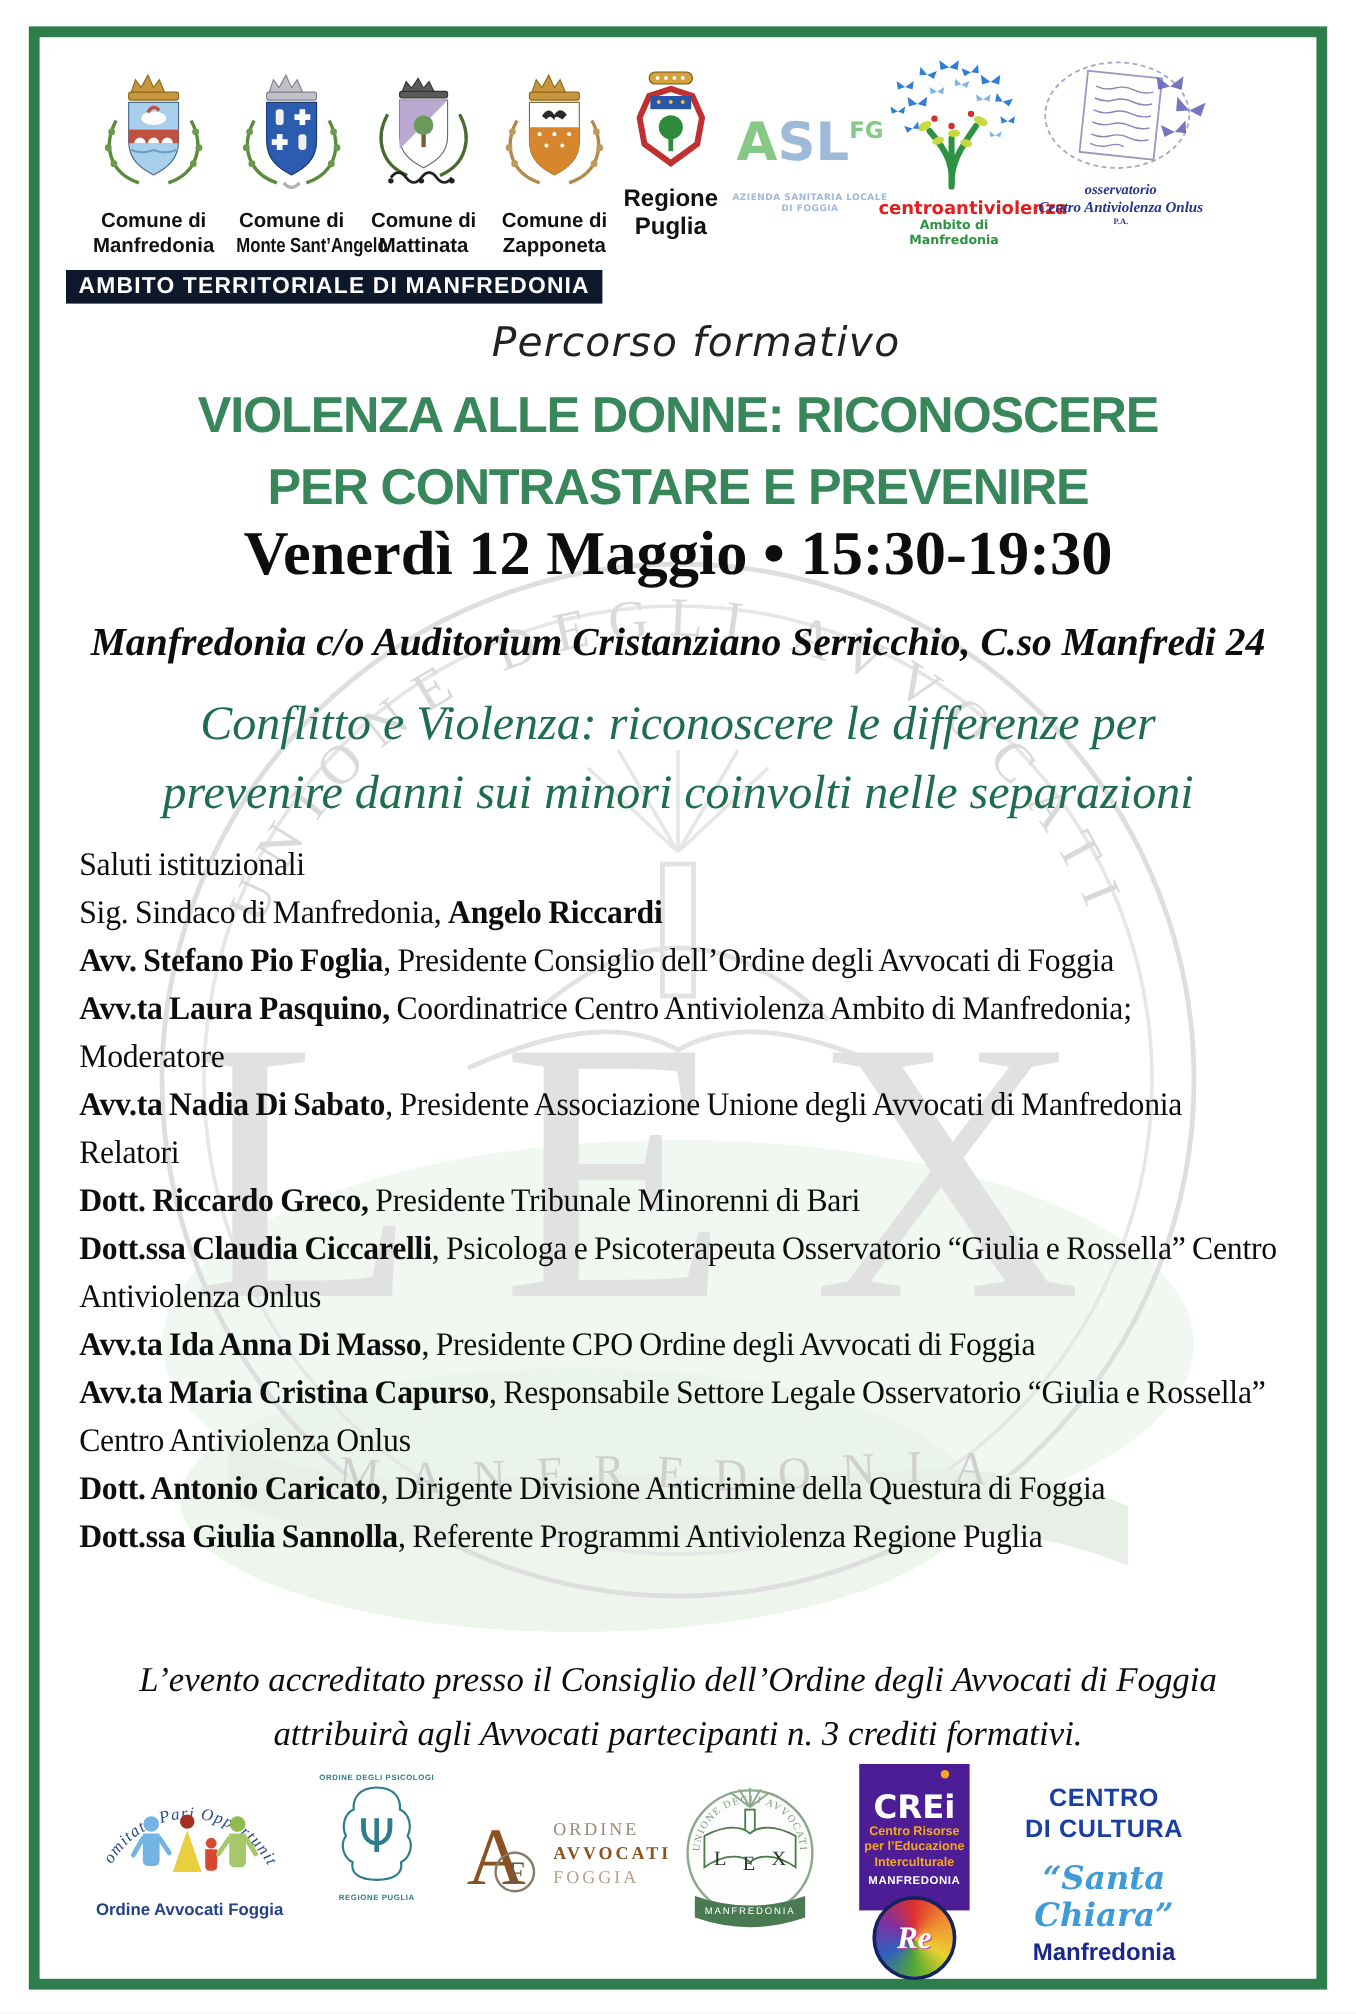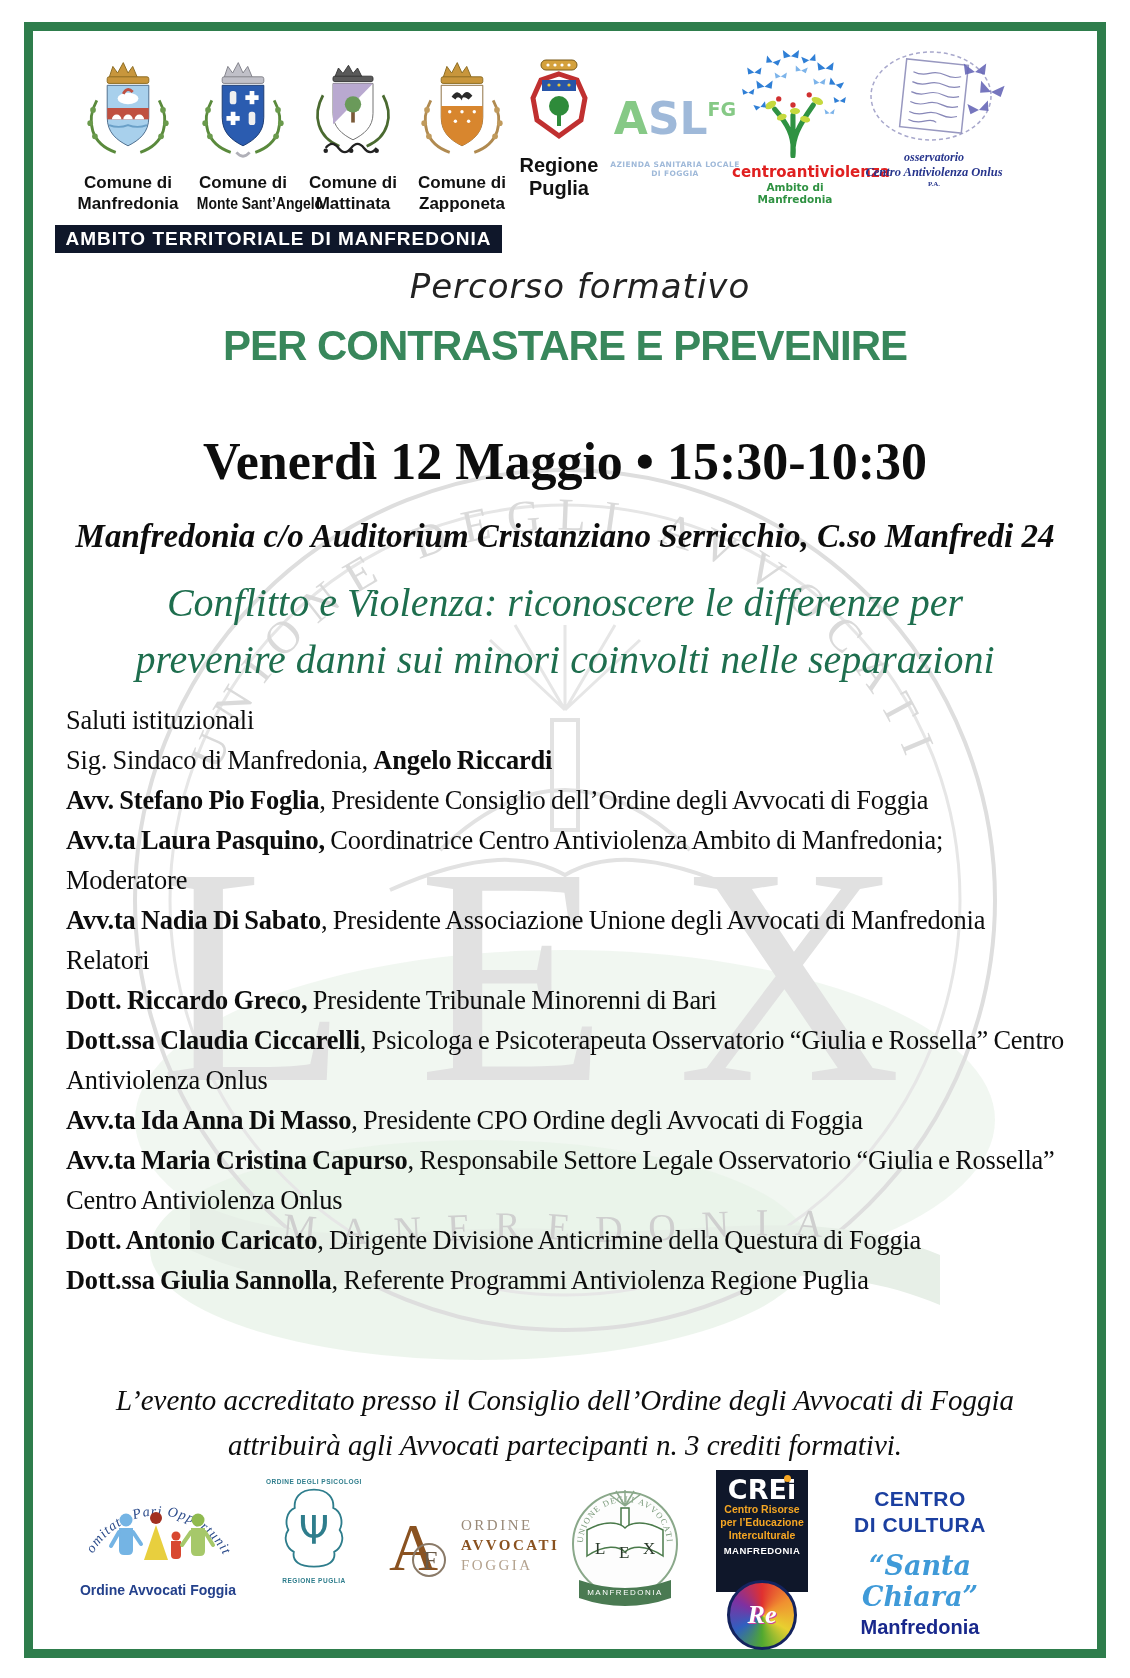--- a/index.html
+++ b/index.html
@@ -61,21 +61,21 @@
   .psico{position:absolute;left:258px;top:1478px;width:112px;text-align:center;color:#2e7d8c;
          font-family:"Liberation Sans",sans-serif;}
   .psico-top,.psico-bottom{font-size:6.5px;letter-spacing:.5px;font-weight:bold;}
   .oaf{position:absolute;left:385px;top:1506px;width:180px;display:flex;gap:10px;align-items:center;}
   .oaf-text{font-family:"Liberation Serif",serif;font-size:15px;letter-spacing:2.5px;line-height:20px;}
   .oaf-l1{color:#9a8a78;}
   .oaf-l2{color:#8a5220;font-weight:bold;}
   .oaf-l3{color:#b4a28e;}
   .lex{position:absolute;left:560px;top:1478px;width:130px;text-align:center;}
   .crei{position:absolute;left:712px;top:1470px;width:100px;}
-  .crei-box{width:92px;height:122px;margin:0 auto;background:#0f172a;text-align:center;padding-top:6px;box-sizing:border-box;position:relative;}
+  .crei-box{width:92px;height:122px;margin:0 auto;background:#4c1d95;text-align:center;padding-top:23px;box-sizing:border-box;position:relative;}
   .crei-name{font:bold 27px "DejaVu Sans",sans-serif;color:#fff;line-height:27px;position:relative;}
   .crei-dot{position:absolute;right:17px;top:5px;width:7px;height:7px;border-radius:50%;background:#f5a623;}
   .crei-line{font:bold 10.5px "Liberation Sans",sans-serif;color:#f5a623;line-height:13px;}
   .crei-city{font:bold 9.5px "Liberation Sans",sans-serif;color:#fff;letter-spacing:.5px;margin-top:3px;}
   .crei-globe{position:relative;margin:-12px auto 0;width:64px;height:64px;border-radius:50%;
               background:conic-gradient(#e03030,#f09030,#e8d030,#50a830,#3060c0,#8030a0,#e03030);
               border:3px solid #14235e;display:flex;align-items:center;justify-content:center;}
   .crei-globe span{font:bold italic 26px "Liberation Serif",serif;color:#fff;text-shadow:1px 1px 0 #d040a0;}
   .sc{position:absolute;left:830px;top:1486px;width:180px;text-align:center;font-family:"Liberation Sans",sans-serif;}
   .sc-l1,.sc-l2{font-weight:bold;font-size:21px;line-height:26px;color:#1b3fa0;letter-spacing:.5px;}
@@ -287,23 +287,24 @@
         <path transform="translate(120,64) scale(1.3) rotate(-10)" d="M0,0 l-8,-6 1,8 z M0,0 l8,-6 -1,8 z"></path>
       </g>
     </svg>
     <div class="oss-l1">osservatorio</div>
     <div class="oss-l3">Centro Antiviolenza Onlus</div>
     <div class="oss-l4">P.A.</div>
   </div>
 
   <div class="kicker">Percorso formativo</div>
   <div class="title-green">
+    <div>VIOLENZA ALLE DONNE: RICONOSCERE</div>
     <div>PER CONTRASTARE E PREVENIRE</div>
   </div>
-  <div class="datetime">Venerdì 12 Maggio • 15:30-10:30</div>
+  <div class="datetime">Venerdì 12 Maggio • 15:30-19:30</div>
   <div class="location">Manfredonia c/o Auditorium Cristanziano Serricchio, C.so Manfredi 24</div>
   <div class="subtitle-green">
     <div>Conflitto e Violenza: riconoscere le differenze per</div>
     <div>prevenire danni sui minori coinvolti nelle separazioni</div>
   </div>
 
   <div class="program">
       <p><span>Saluti istituzionali</span></p>
       <p><span>Sig. Sindaco di Manfredonia, </span><span class="b">Angelo Riccardi</span></p>
       <p><span class="b">Avv. Stefano Pio Foglia</span><span>, Presidente Consiglio dell’Ordine degli Avvocati di Foggia</span></p>

